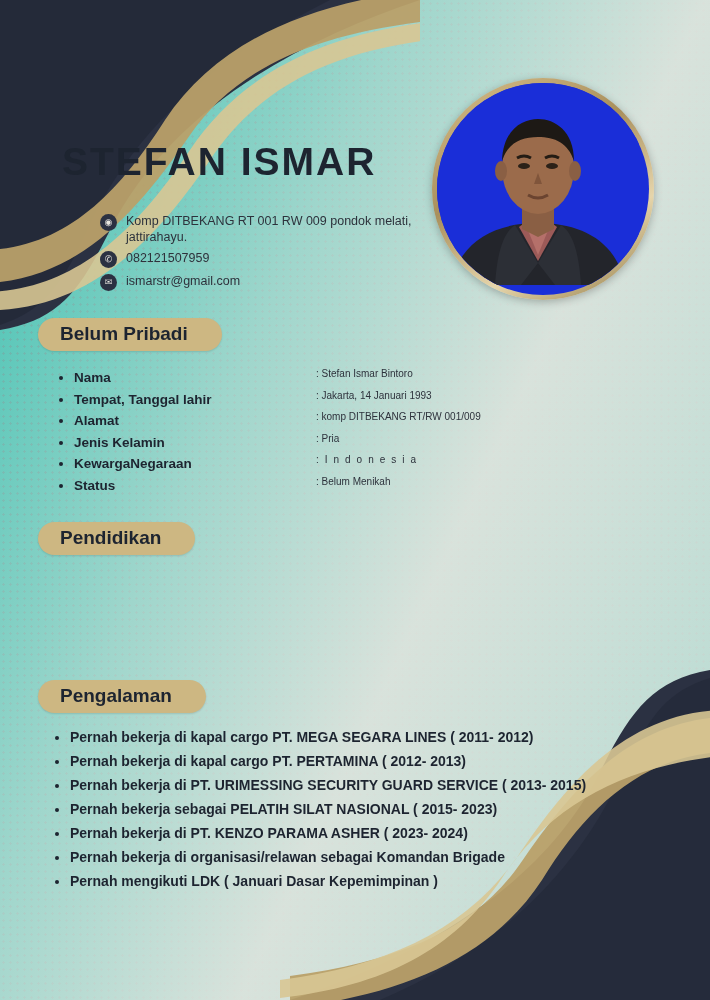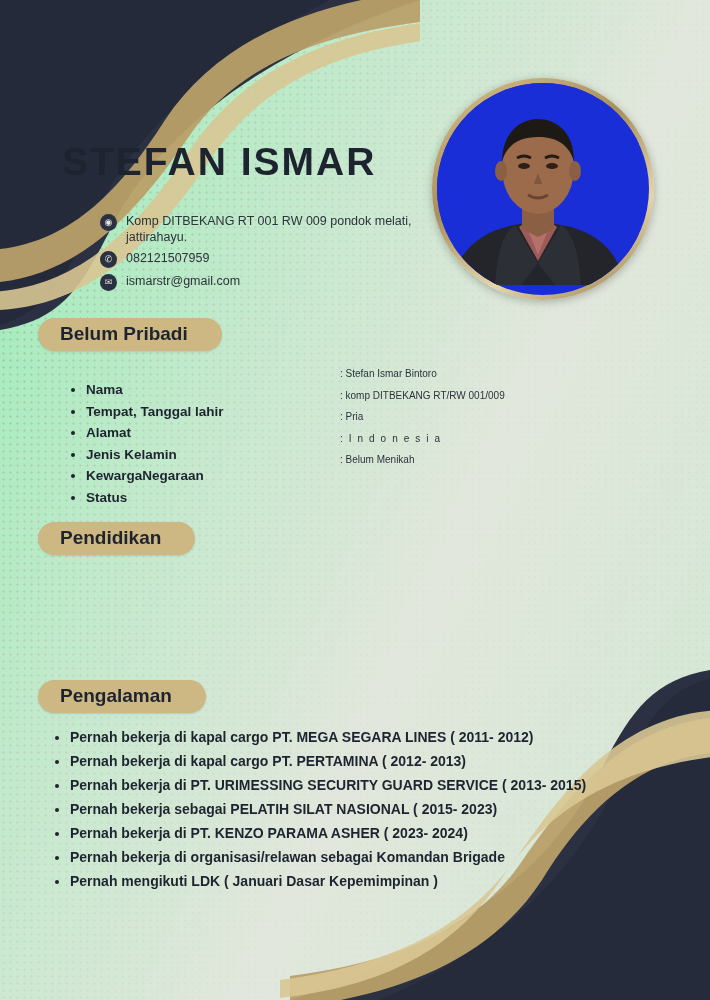--- a/index.html
+++ b/index.html
@@ -8,21 +8,21 @@
     background: #ffffff;
   }
   body {
     font-family: "Liberation Sans", sans-serif;
   }
   #cv {
     position: relative;
     width: 710px;
     height: 1000px;
     overflow: hidden;
-    background: #86efac;
+    background: #14b8a6;
   }
 
   
   .dots {
     position: absolute;
     inset: 0;
     background-image: radial-gradient(rgba(90,90,95,0.30) 1px, transparent 1.2px);
     background-size: 7px 7px;
     pointer-events: none;
     z-index: 1;
@@ -131,21 +131,21 @@
 
   
   #sec-data { top: 318px; }
   .data-body {
     display: flex;
     margin-top: 12px;
     padding-left: 4px;
   }
   .data-labels {
     width: 238px;
-    margin: 16px;
+    margin: 4px;
     padding-left: 28px;
     list-style: disc;
   }
   .data-labels li {
     font-size: 13.5px;
     font-weight: bold;
     color: #1d2430;
     line-height: 21.5px;
     margin-bottom: 0;
   }
@@ -270,20 +270,21 @@
         <ul class="data-labels">
           <li>Nama</li>
           <li>Tempat, Tanggal lahir</li>
           <li>Alamat</li>
           <li>Jenis Kelamin</li>
           <li>KewargaNegaraan</li>
           <li>Status</li>
         </ul>
         <ul class="data-values">
           <li>: Stefan Ismar Bintoro</li>
+          <li>: Jakarta, 14 Januari 1993</li>
           <li>: komp DITBEKANG RT/RW 001/009</li>
           <li>: Pria</li>
           <li class="spaced">: I n d o n e s i a</li>
           <li>: Belum Menikah</li>
         </ul>
       </div>
     </div>
 
     <div class="section" id="sec-pend">
       <div class="sec-title">Pendidikan</div>

